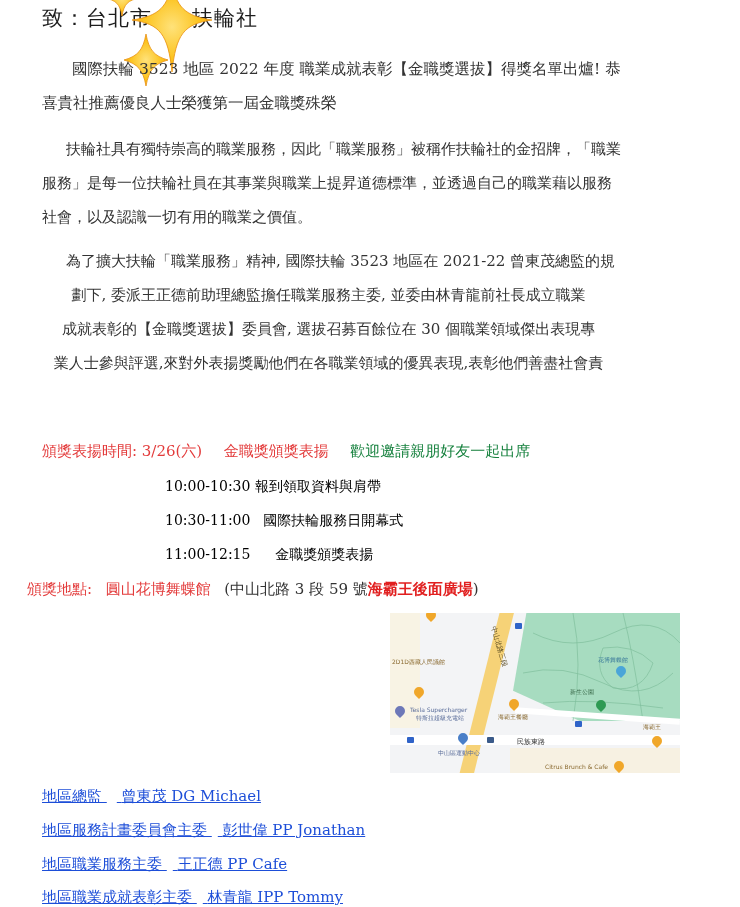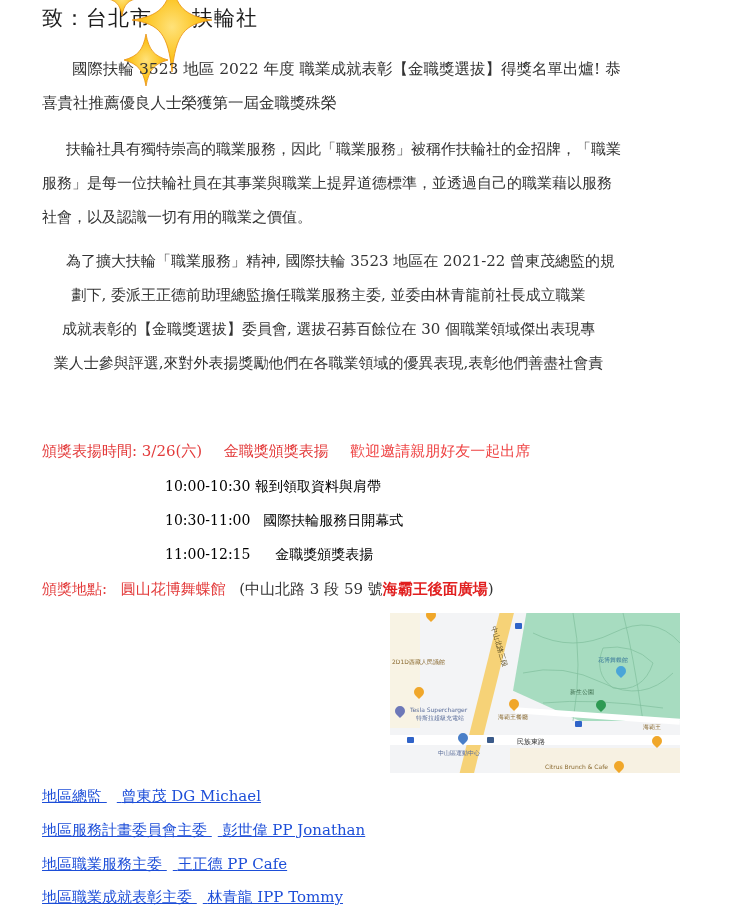--- a/index.html
+++ b/index.html
@@ -73,39 +73,39 @@
   <span class="line">劃下, 委派王正德前助理總監擔任職業服務主委, 並委由林青龍前社長成立職業</span>
   <span class="line">成就表彰的【金職獎選拔】委員會, 選拔召募百餘位在 30 個職業領域傑出表現專</span>
   <span class="line">業人士參與評選,來對外表揚獎勵他們在各職業領域的優異表現,表彰他們善盡社會責</span>
 </div>
 
 <div class="abs event" style="left:42px;top:442px">
   <span class="red">頒獎表揚時間: 3/26(六)</span>
   <span style="display:inline-block;width:12px"></span>
   <span class="red">金職獎頒獎表揚</span>
   <span style="display:inline-block;width:12px"></span>
-  <span style="color:#ef4444">歡迎邀請親朋好友一起出席</span>
+  <span style="color:#15803d">歡迎邀請親朋好友一起出席</span>
 </div>
 
 <div class="abs sched" style="left:165px;top:478px">
   <span>10:00-10:30</span>
   <span>報到領取資料與肩帶</span>
 </div>
 <div class="abs sched" style="left:165px;top:512px">
   <span>10:30-11:00</span>
   <span style="display:inline-block;width:4px"></span>
   <span>國際扶輪服務日開幕式</span>
 </div>
 <div class="abs sched" style="left:165px;top:546px">
   <span>11:00-12:15</span>
   <span style="display:inline-block;width:16px"></span>
   <span>金職獎頒獎表揚</span>
 </div>
 
-<div class="abs event" style="left:42px;top:580px">
+<div class="abs event" style="left:27px;top:580px">
   <span class="red">頒獎地點:</span>
   <span style="display:inline-block;width:4px"></span>
   <span class="red">圓山花博舞蝶館</span>
   <span style="display:inline-block;width:4px"></span>
   <span style="color:#333">(中山北路 3 段 59 號</span><span class="darkred">海霸王後面廣場</span><span style="color:#333">)</span>
 </div>
 
 <div class="map">
   <div class="park"></div>
 

